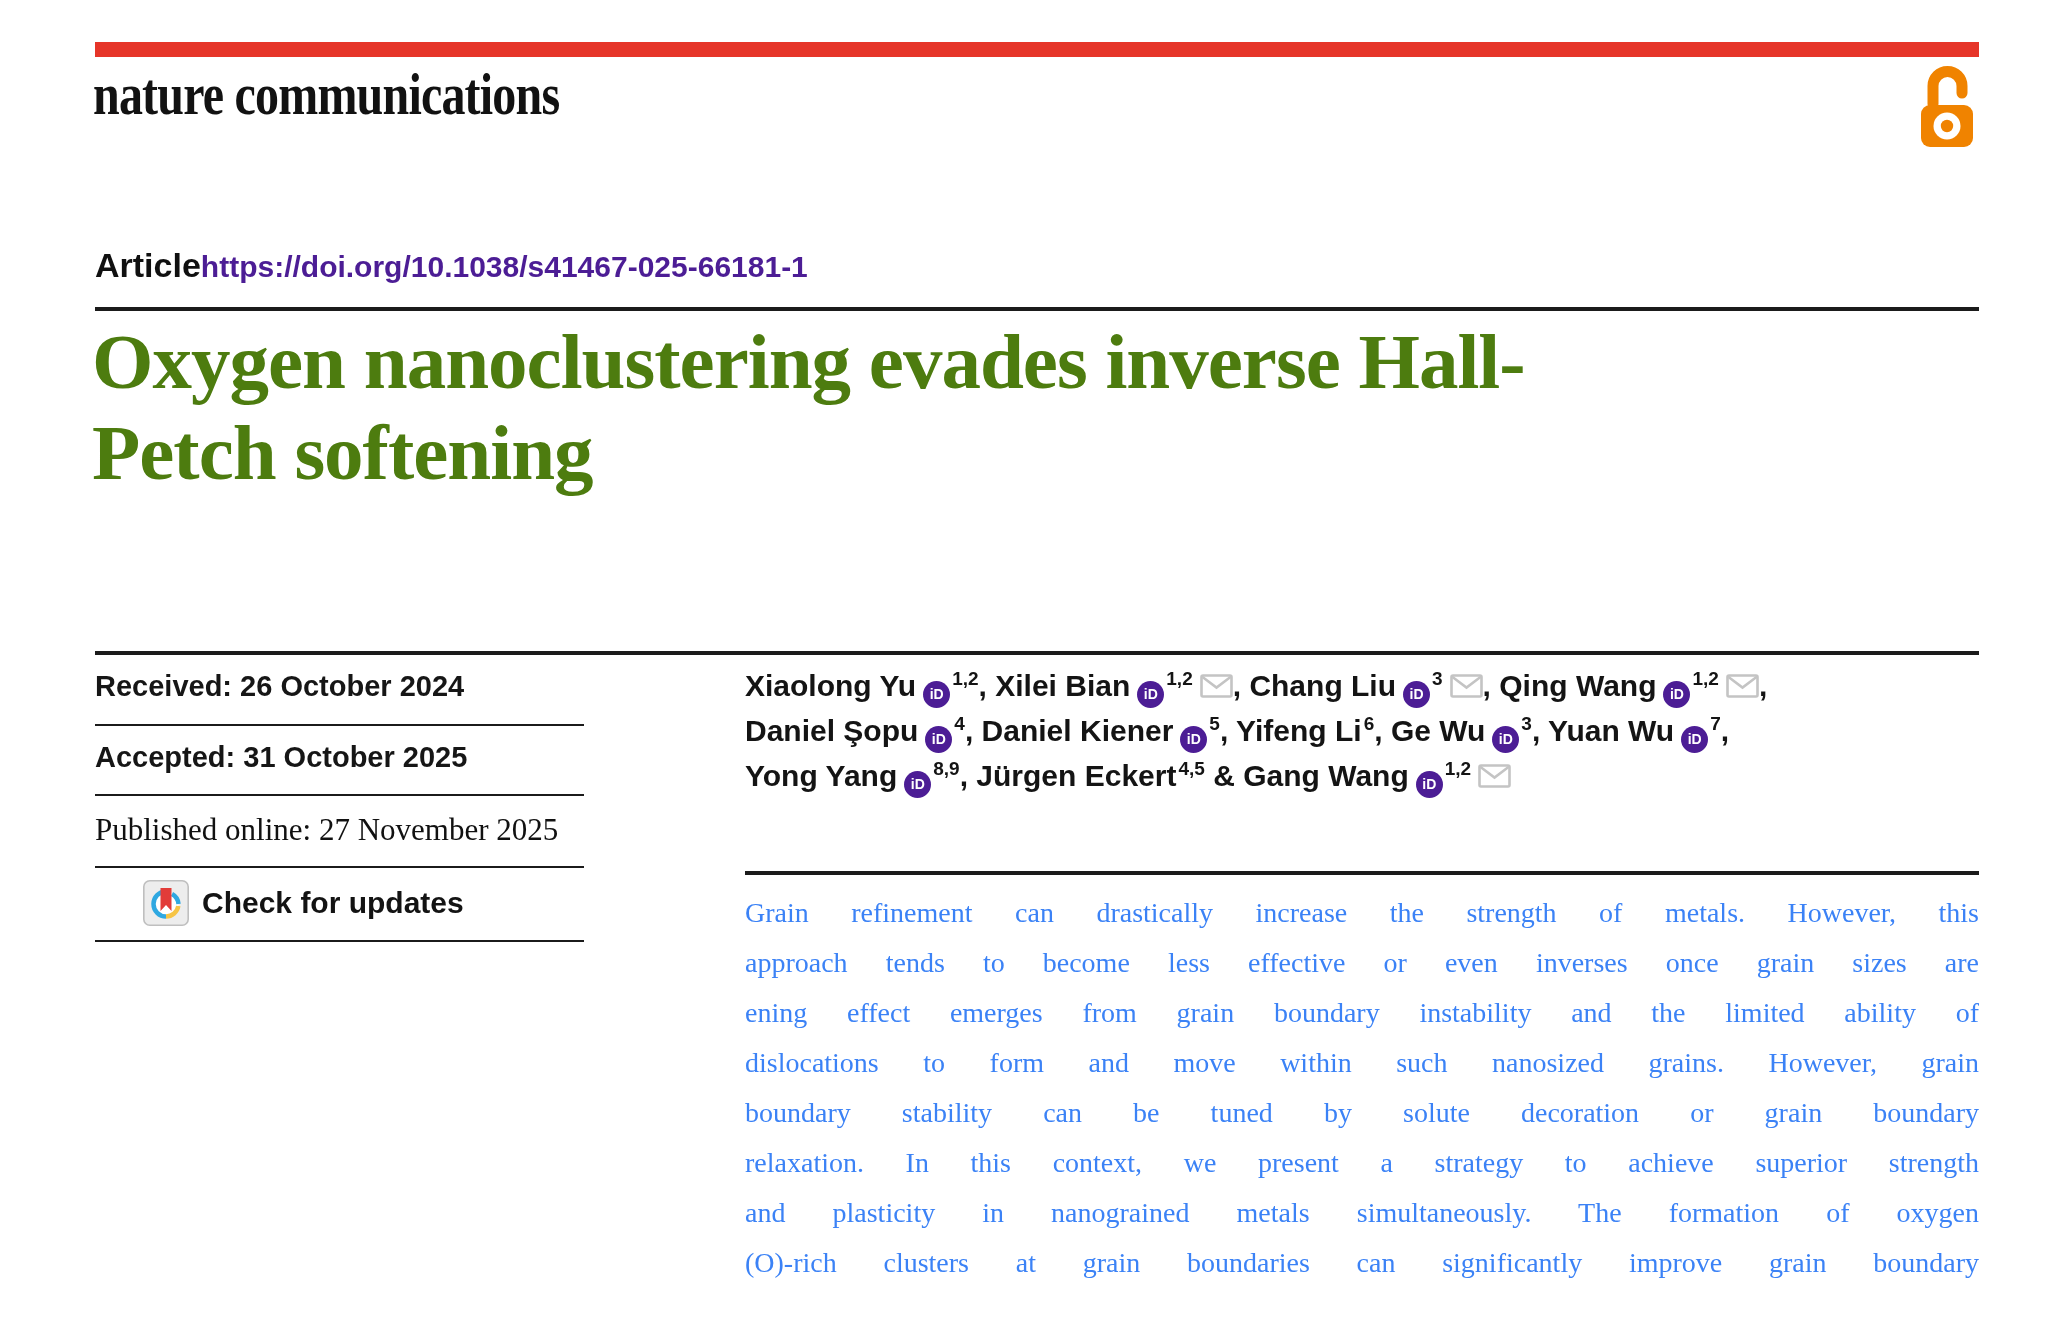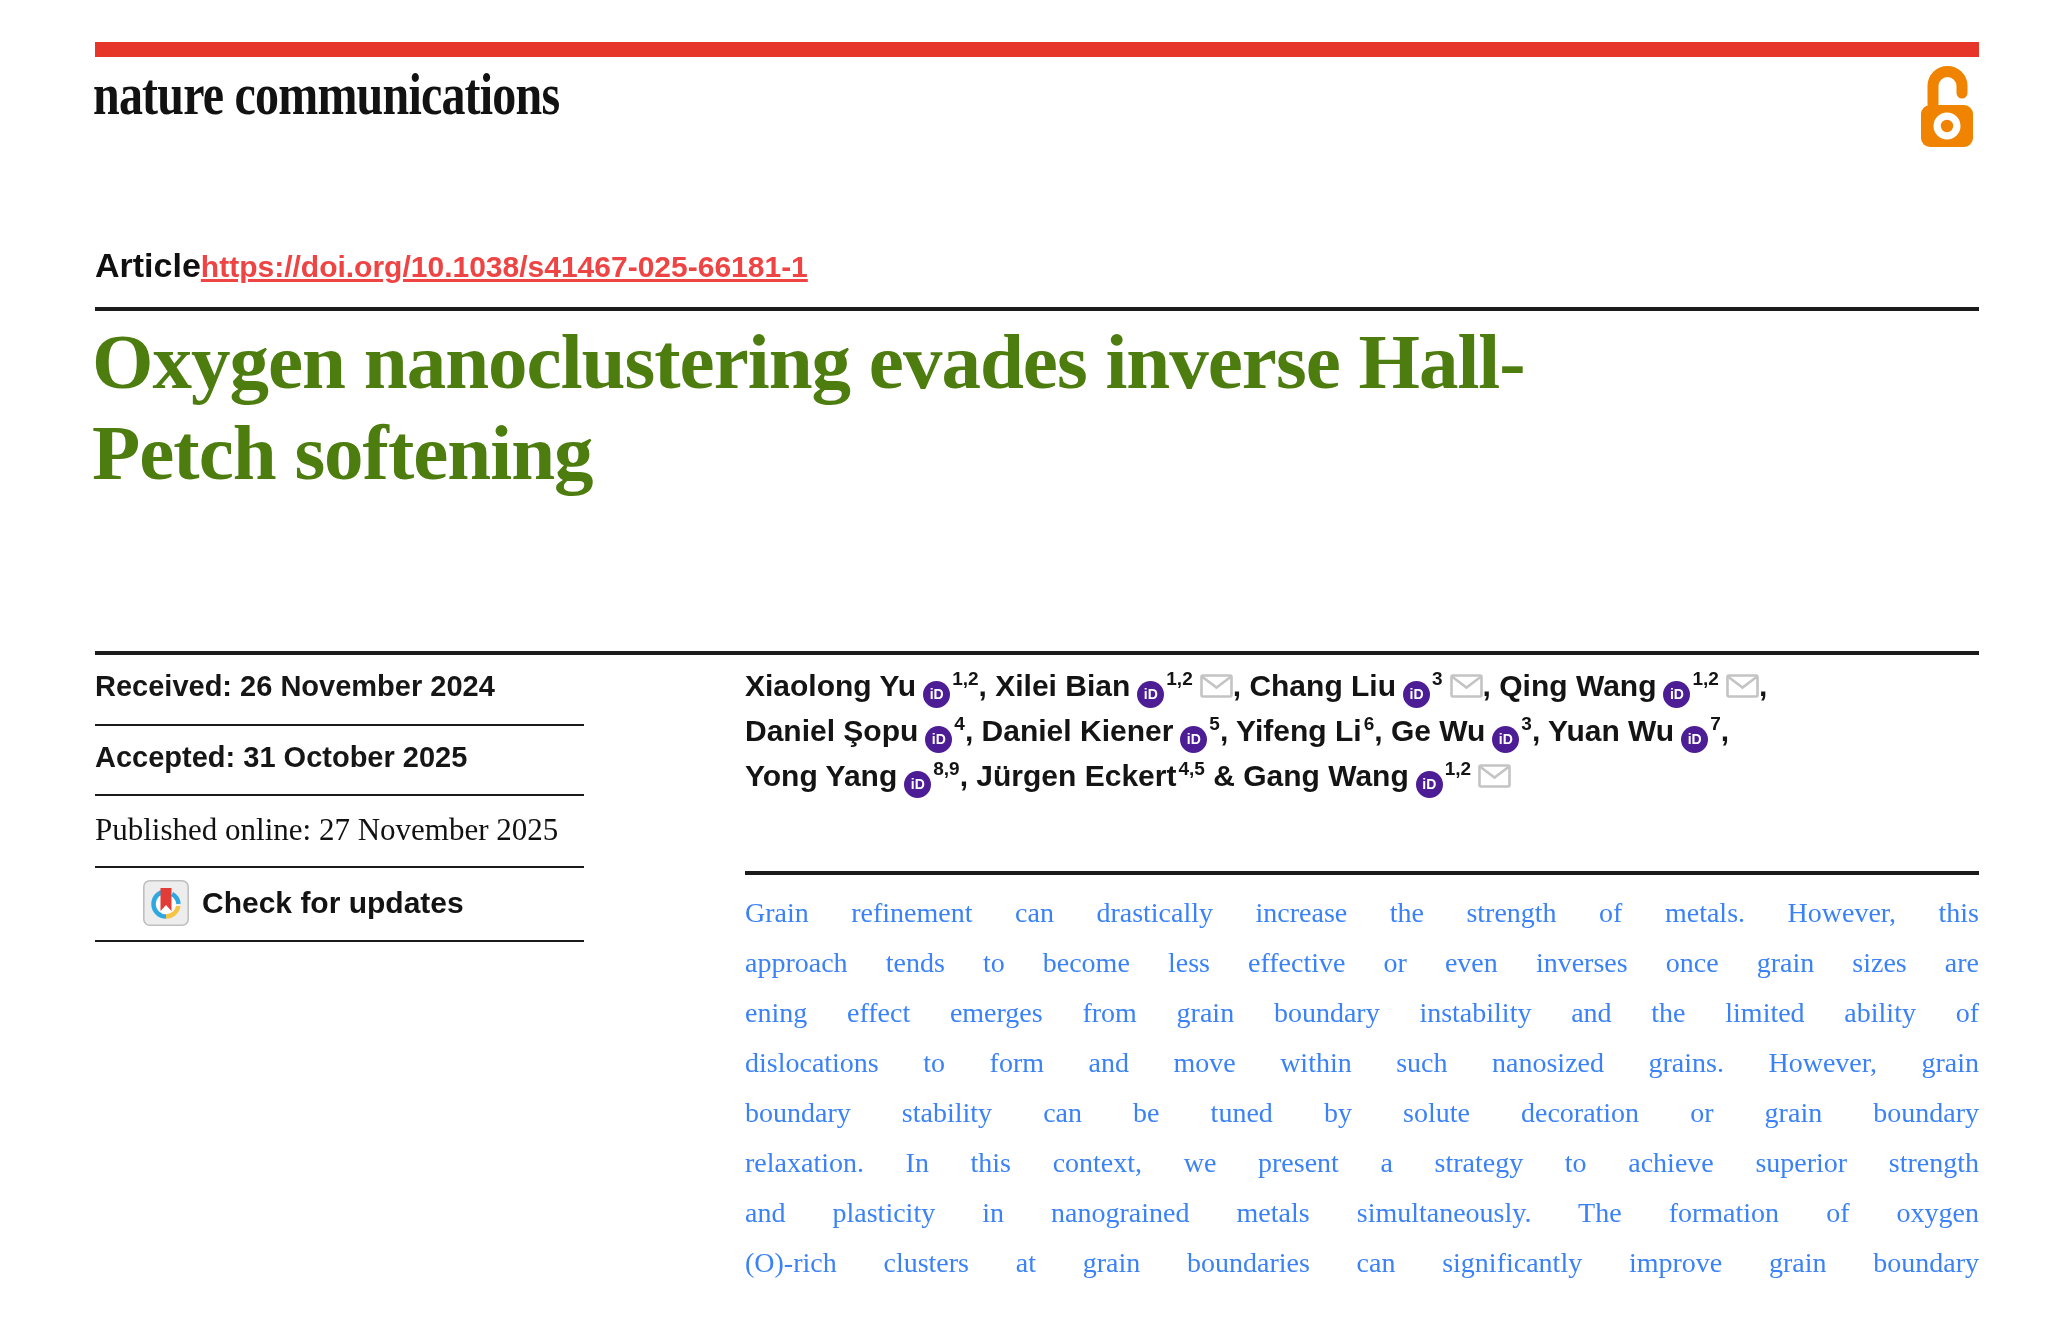--- a/index.html
+++ b/index.html
@@ -68,32 +68,32 @@
 
   <svg class="oa-icon" width="58" height="92" viewBox="0 0 58 92" aria-hidden="true">
     <path d="M15 46 V28 a14.5 14.5 0 0 1 29 0 v7" fill="none" stroke="#f08300" stroke-width="11" stroke-linecap="round"></path>
     <rect x="3" y="47" width="52" height="42" rx="9" fill="#f08300"></rect>
     <circle cx="29" cy="68" r="13.5" fill="#ffffff"></circle>
     <circle cx="29" cy="68" r="6.2" fill="#f08300"></circle>
   </svg>
 
   <div class="header-row">
     <span class="article-label">Article</span>
-    <a class="doi" href="#" style="color: #ef4444; text-decoration: underline;">https://doi.org/10.1038/s41467-025-66181-1</a>
+    <a class="doi" href="#" style="color: #4c1d95;">https://doi.org/10.1038/s41467-025-66181-1</a>
   </div>
   <div class="rule r-article"></div>
 
   <h1 class="title">
     <span>Oxygen nanoclustering evades inverse Hall-</span><br>
     <span>Petch softening</span>
   </h1>
 
   <div class="rule r-mid"></div>
 
-  <div class="hist hist-sans l-received">Received: 26 November 2024</div>
+  <div class="hist hist-sans l-received">Received: 26 October 2024</div>
   <div class="rule r-l r-l1"></div>
 
   <div class="hist hist-sans l-accepted">Accepted: 31 October 2025</div>
   <div class="rule r-l r-l2"></div>
 
   <div class="hist l-published">Published online: 27 November 2025</div>
   <div class="rule r-l r-l3"></div>
 
   <div class="check-row">
     <svg width="46" height="46" viewBox="0 0 46 46" aria-hidden="true">

